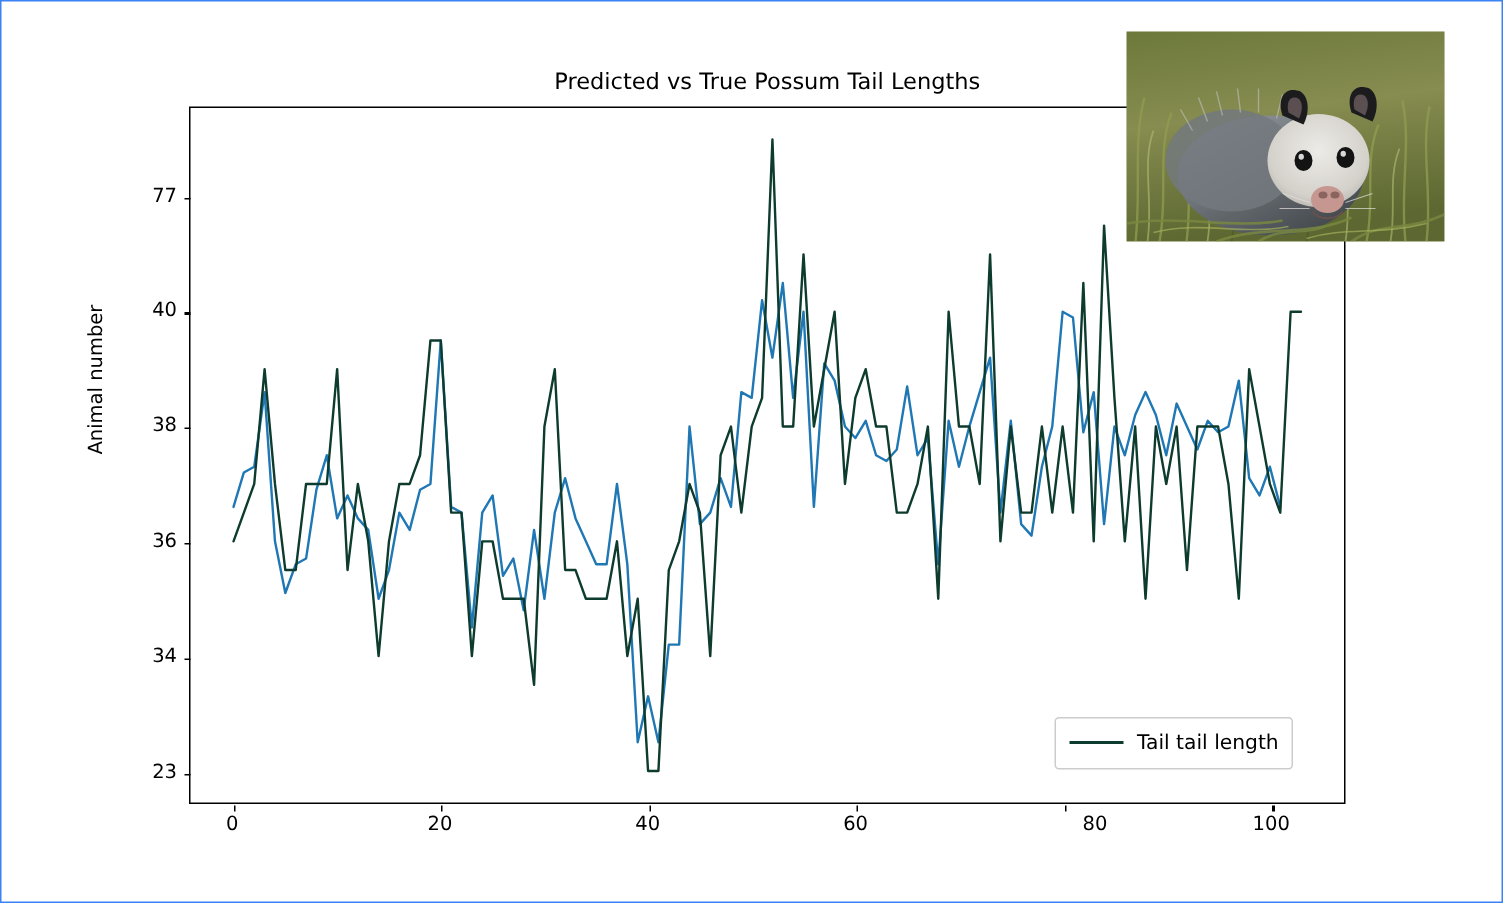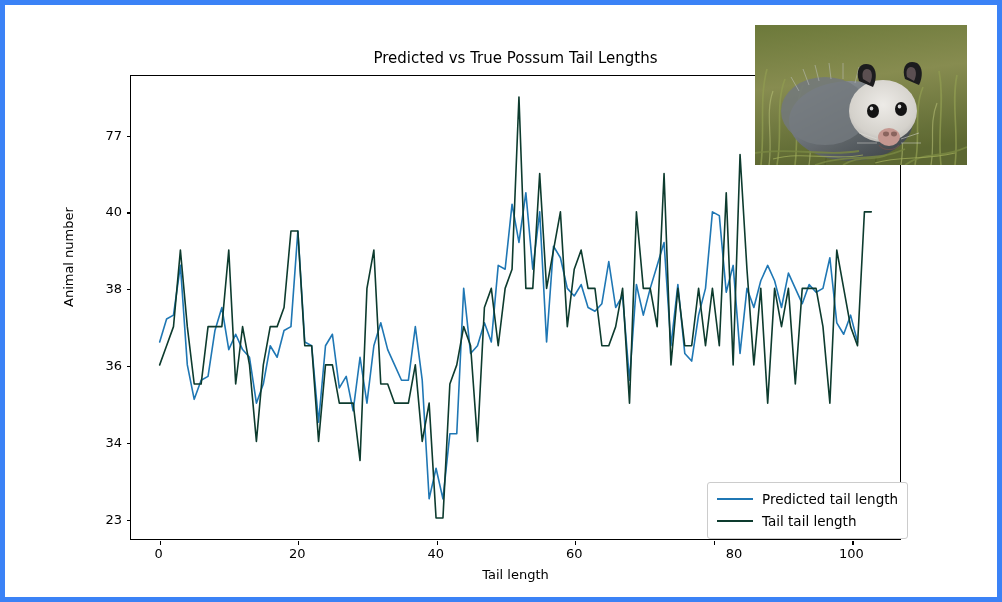--- a/index.html
+++ b/index.html
@@ -8,21 +8,21 @@
     background: #ffffff;
   }
   body {
     font-family: "DejaVu Sans", sans-serif;
   }
   #figure {
     position: relative;
     width: 1002px;
     height: 602px;
     background: #ffffff;
-    border: 5px solid #3b82f6;
+    border: 1px solid #3b82f6;
     box-sizing: border-box;
     overflow: hidden;
   }
   #chart-title {
     position: absolute;
     left: 125px;
     top: 44px;
     width: 771px;
     text-align: center;
     font-size: 15px;
@@ -139,21 +139,20 @@
   }
 </style>
 </head>
 <body>
 
 <div id="figure">
 
   <div id="chart-title">Predicted vs True Possum Tail Lengths</div>
 
   <div id="ylabel">Animal number</div>
-  <div id="xlabel">Tail length</div>
 
   <div id="ytick-labels">
       <div class="ytick-label" style="top: 513.864px; left: 77px;">23</div>
       <div class="ytick-label" style="top: 437.004px; left: 77px;">34</div>
       <div class="ytick-label" style="top: 360.145px; left: 77px;">36</div>
       <div class="ytick-label" style="top: 283.285px; left: 77px;">38</div>
       <div class="ytick-label" style="top: 206.426px; left: 77px;">40</div>
       <div class="ytick-label" style="top: 129.566px; left: 77px;">77</div>
     </div>
   <div id="xtick-labels">
@@ -180,24 +179,20 @@
         <div class="xtick-mark" style="left: 28.748px; top: 465px;"></div>
         <div class="xtick-mark" style="left: 167.292px; top: 465px;"></div>
         <div class="xtick-mark" style="left: 305.837px; top: 465px;"></div>
         <div class="xtick-mark" style="left: 444.381px; top: 465px;"></div>
         <div class="xtick-mark" style="left: 582.926px; top: 465px;"></div>
         <div class="xtick-mark" style="left: 721.47px; top: 465px;"></div>
       </div>
   </div>
 
   <div id="legend" style="border-color: rgb(204, 204, 204);">
-    <div class="legend-row">
-      <span class="legend-swatch" style="background: rgb(31, 119, 180);"></span>
-      <span class="legend-text">Predicted tail length</span>
-    </div>
     <div class="legend-row">
       <span class="legend-swatch" style="background: rgb(13, 59, 46);"></span>
       <span class="legend-text">Tail tail length</span>
     </div>
   </div>
 
   <div id="inset-photo" style="left: 750px; top: 20px; width: 212px; height: 140px;">
     <svg viewBox="0 0 212 140" preserveAspectRatio="none">
       <defs>
         <linearGradient id="grassBg" x1="0" y1="0" x2="0.2" y2="1">

